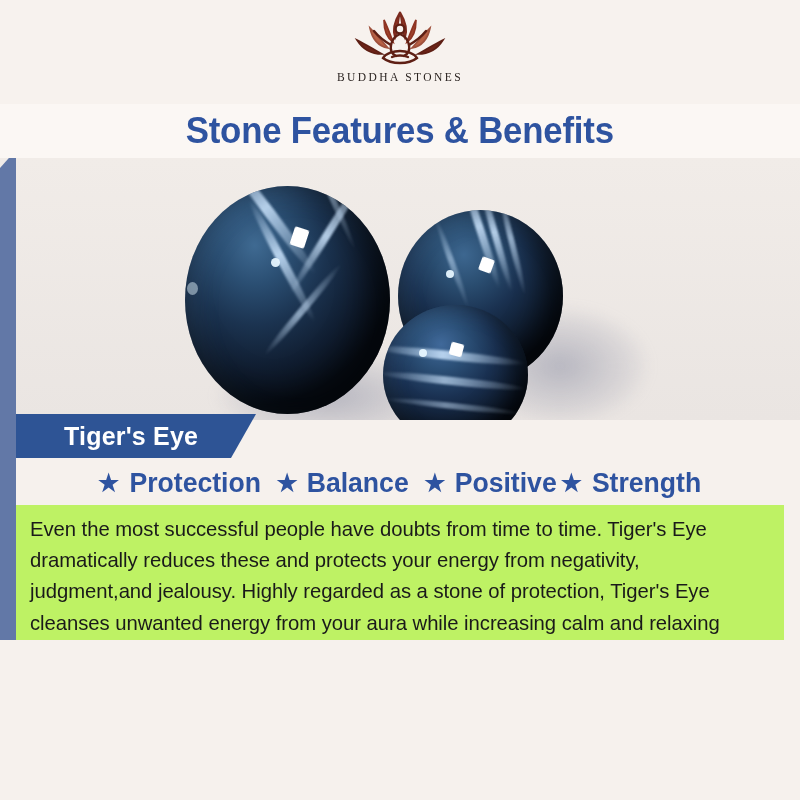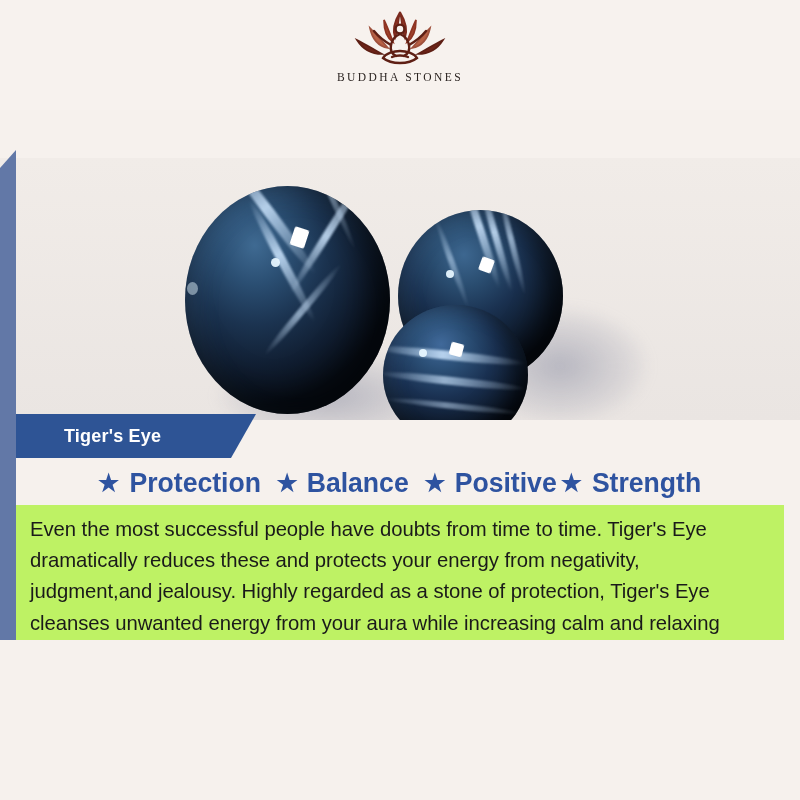--- a/index.html
+++ b/index.html
@@ -88,21 +88,21 @@
   .dot{position:absolute;background:rgba(230,245,255,.95);border-radius:50%;filter:blur(.6px);}
 
   
   .name-banner{
     position:absolute;left:16px;top:414px;width:240px;height:44px;
     background:#2E5495;z-index:8;
     clip-path:polygon(0 0, 240px 0, 215px 44px, 0 44px);
     display:flex;align-items:center;
   }
   .name-text{
-    color:#FFFFFF;font-size:18px;font-weight:bold;padding-left:48px;
+    color:#FFFFFF;font-size:25px;font-weight:bold;padding-left:48px;
     font-family:"Liberation Sans",sans-serif;letter-spacing:.2px;white-space:nowrap;
   }
 
   
   .benefits{
     position:absolute;left:0;top:462px;width:800px;height:42px;z-index:8;
     display:flex;align-items:center;justify-content:center;
   }
   .benefit{display:flex;align-items:center;white-space:nowrap;}
   .benefit .star{color:#2E53A0;font-size:27px;line-height:1;margin-right:5px;}
@@ -189,20 +189,23 @@
       </svg>
       <div class="logo-text">BUDDHA STONES</div>
     </div>
   </div>
 
   <div class="frame-top"></div>
   <div class="frame-right"></div>
   <div class="frame-left"></div>
   <div class="frame-bottom"></div>
 
+  <div class="title-band">
+    <div class="title-text">Stone Features &amp; Benefits</div>
+  </div>
 
   <div class="name-banner">
     <span class="name-text">Tiger's Eye</span>
   </div>
 
   <div class="benefits">
     <span class="benefit">
       <span class="star">★</span>
       <span class="blabel">Protection</span>
     </span>

